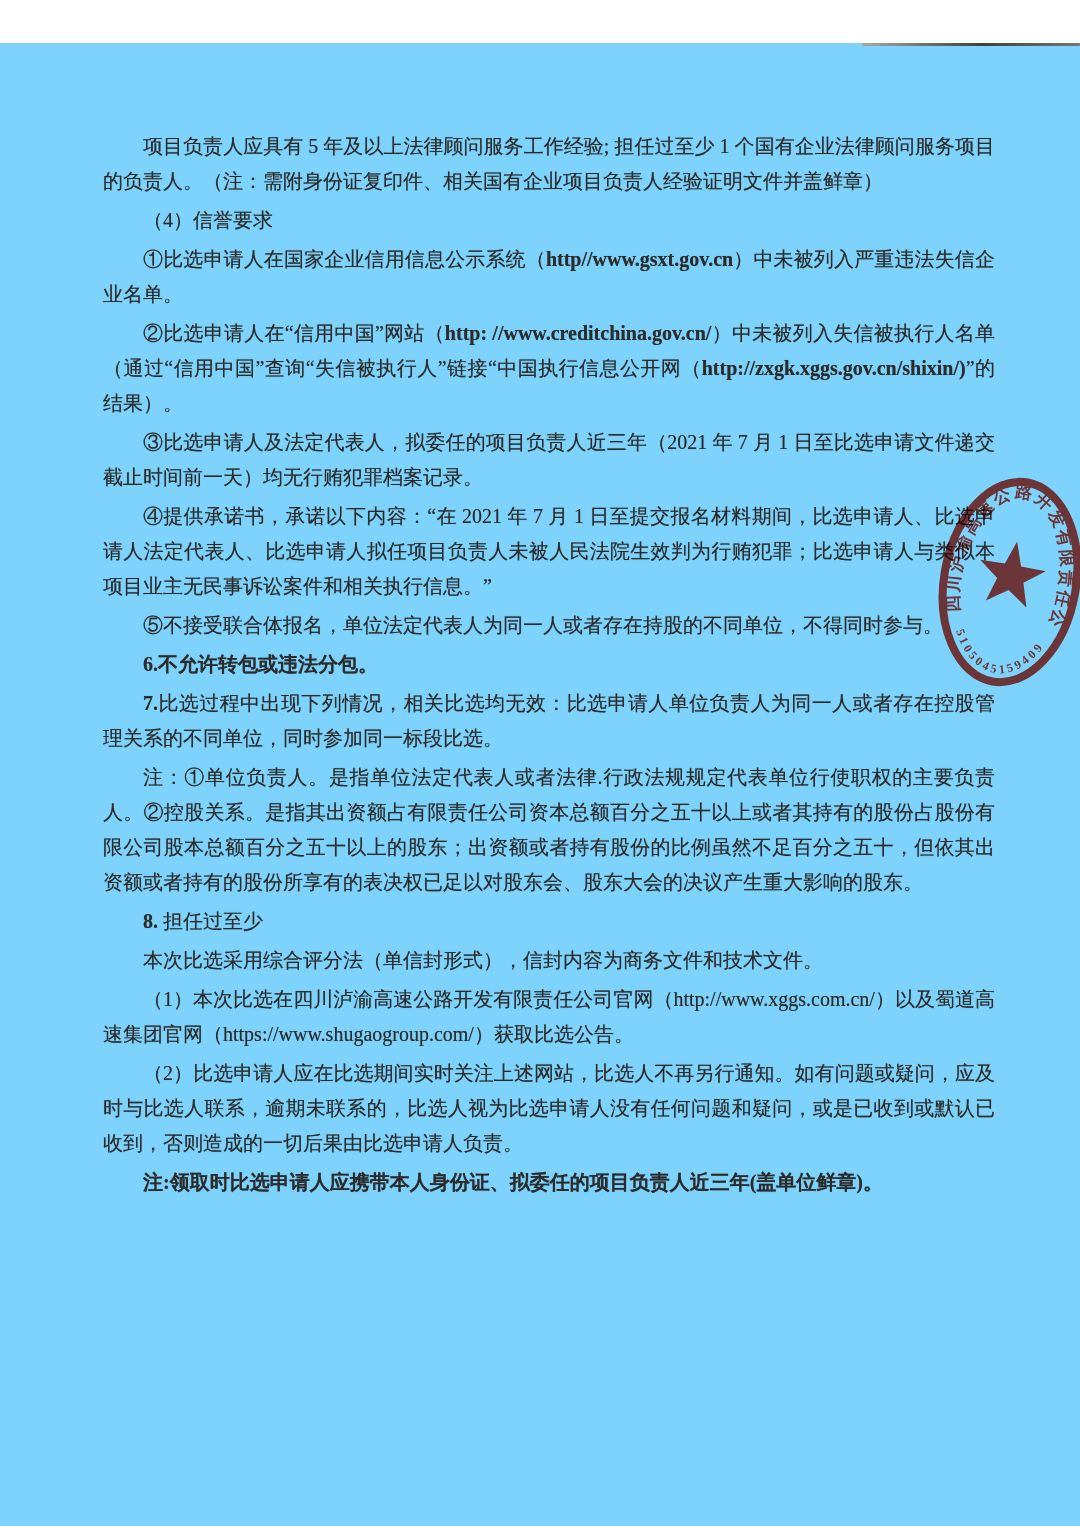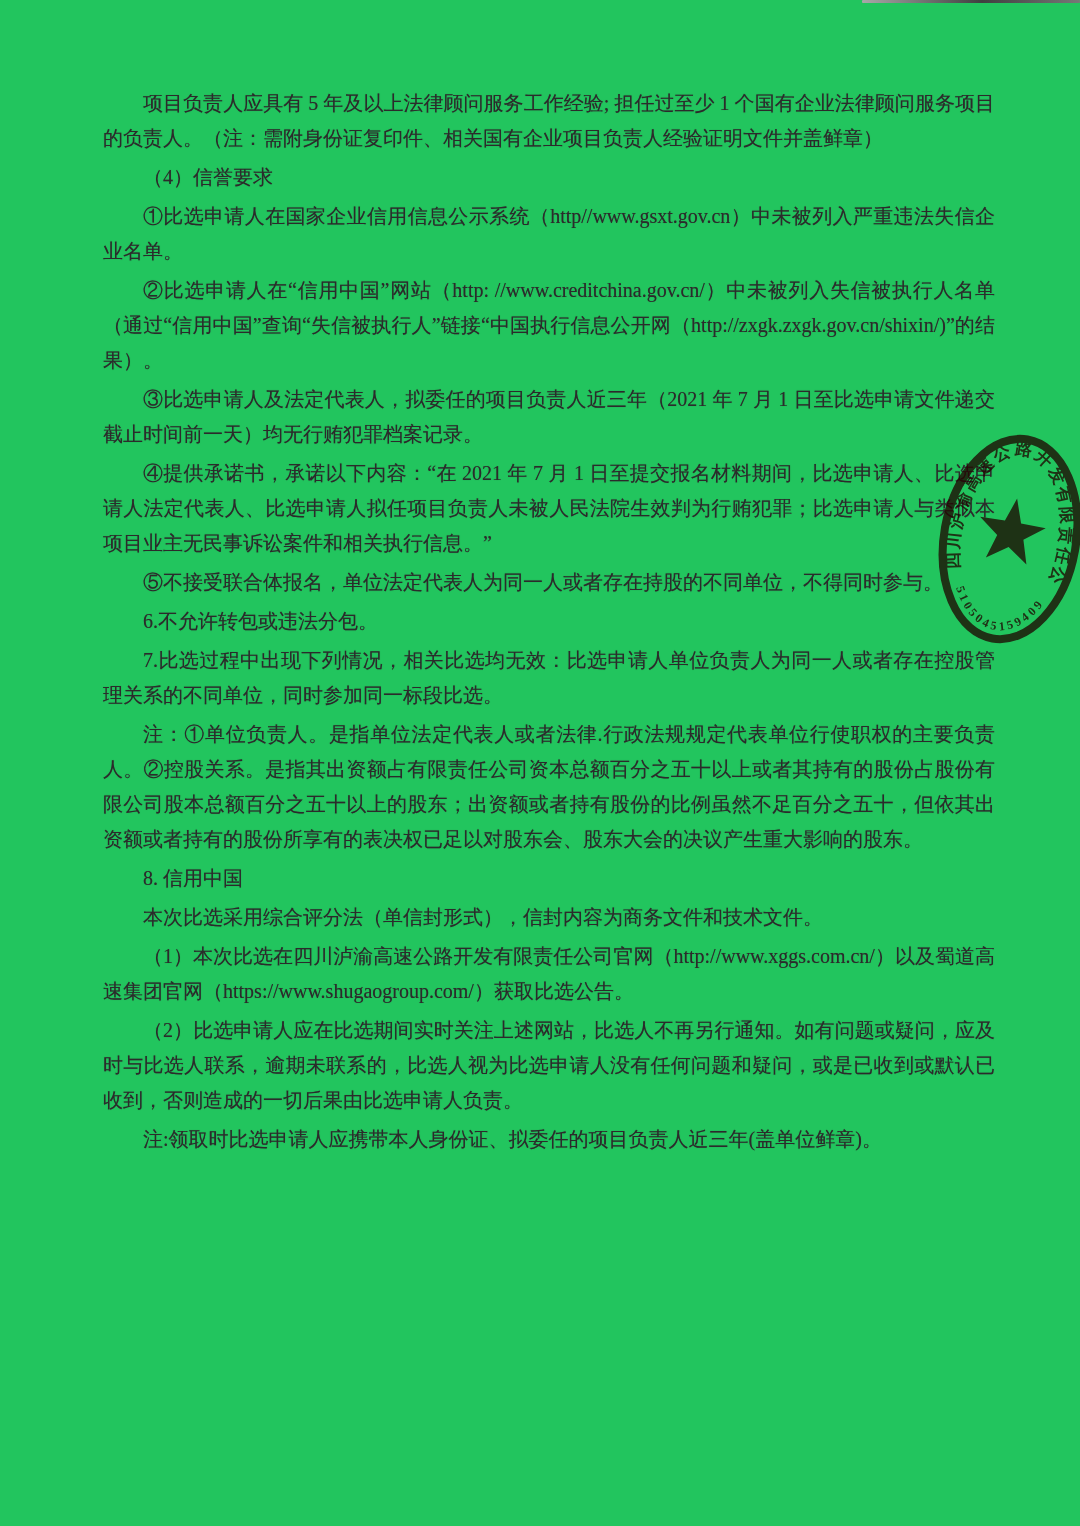--- a/index.html
+++ b/index.html
@@ -8,39 +8,39 @@
   }
   html,body{margin:0;padding:0;}
   body{
     width:1080px;height:1526px;
     background:#ffffff;
     position:relative;
     overflow:hidden;
     font-family:"Liberation Serif","DejaVu Serif",serif;
     color:var(--ink-color);
   }
-  .page{position:absolute;inset:0;background:#22c55e;}
+  .page{position:absolute;inset:0;background:#7dd3fc;margin-top:43px;}
   .scan-line{
     position:absolute;top:0;left:862px;width:218px;height:3px;
     background:linear-gradient(to right,#a8a8a8,#3f3f3f 55%,#777);
     border-radius:1px;
   }
   .doc-body{
     position:absolute;left:103px;top:86px;width:892px;
     font-size:20px;line-height:35px;
     text-shadow:0 0 0.7px rgba(50,50,50,.55);
   }
   .para{
     margin:0 0 4px 0;
     text-indent:2em;
     text-align:justify;
     text-justify:inter-ideograph;
   }
   .para span{white-space:pre-wrap;}
-  .b{font-weight:normal;}
+  .b{font-weight:bold;}
   .seal{
     position:absolute;left:934px;top:426px;width:152px;height:226px;
     mix-blend-mode:multiply;
     opacity:.88;
   }
   .seal .ring{fill:none;stroke:var(--seal-color);stroke-width:8;}
   .seal .star{fill:var(--seal-color);}
   .seal text{fill:var(--seal-color);}
   .seal .company-text{
     font-size:17px;letter-spacing:2.4px;font-weight:bold;
@@ -55,28 +55,28 @@
 <body>
 
 <div class="page">
 
   <div class="scan-line"></div>
 
   <div class="doc-body" id="doc-body">
       <p class="para body"><span>项目负责人应具有 5 年及以上法律顾问服务工作经验; 担任过至少 1 个国有企业法律顾问服务项目的负责人。（注：需附身份证复印件、相关国有企业项目负责人经验证明文件并盖鲜章）</span></p>
       <p class="para body"><span>（4）信誉要求</span></p>
       <p class="para body"><span>①比选申请人在国家企业信用信息公示系统（</span><span class="b">http//www.gsxt.gov.cn</span><span>）中未被列入严重违法失信企业名单。</span></p>
-      <p class="para body"><span>②比选申请人在“信用中国”网站（</span><span class="b">http: //www.creditchina.gov.cn/</span><span>）中未被列入失信被执行人名单（通过“信用中国”查询“失信被执行人”链接“中国执行信息公开网（</span><span class="b">http://zxgk.zxgk.gov.cn/shixin/)</span><span>”的结果）。</span></p>
+      <p class="para body"><span>②比选申请人在“信用中国”网站（</span><span class="b">http: //www.creditchina.gov.cn/</span><span>）中未被列入失信被执行人名单（通过“信用中国”查询“失信被执行人”链接“中国执行信息公开网（</span><span class="b">http://zxgk.xggs.gov.cn/shixin/)</span><span>”的结果）。</span></p>
       <p class="para body"><span>③比选申请人及法定代表人，拟委任的项目负责人近三年（2021 年 7 月 1 日至比选申请文件递交截止时间前一天）均无行贿犯罪档案记录。</span></p>
       <p class="para body"><span>④提供承诺书，承诺以下内容：“在 2021 年 7 月 1 日至提交报名材料期间，比选申请人、比选申请人法定代表人、比选申请人拟任项目负责人未被人民法院生效判为行贿犯罪；比选申请人与类似本项目业主无民事诉讼案件和相关执行信息。”</span></p>
       <p class="para body"><span>⑤不接受联合体报名，单位法定代表人为同一人或者存在持股的不同单位，不得同时参与。</span></p>
       <p class="para body"><span class="b">6.</span><span class="b">不允许转包或违法分包。</span></p>
       <p class="para body"><span class="b">7.</span><span>比选过程中出现下列情况，相关比选均无效：比选申请人单位负责人为同一人或者存在控股管理关系的不同单位，同时参加同一标段比选。</span></p>
       <p class="para body"><span>注：①单位负责人。是指单位法定代表人或者法律.行政法规规定代表单位行使职权的主要负责人。②控股关系。是指其出资额占有限责任公司资本总额百分之五十以上或者其持有的股份占股份有限公司股本总额百分之五十以上的股东；出资额或者持有股份的比例虽然不足百分之五十，但依其出资额或者持有的股份所享有的表决权已足以对股东会、股东大会的决议产生重大影响的股东。</span></p>
-      <p class="para body"><span class="b">8.</span><span> 信用中国</span></p>
+      <p class="para body"><span class="b">8.</span><span> 担任过至少</span></p>
       <p class="para body"><span>本次比选采用综合评分法（单信封形式），信封内容为商务文件和技术文件。</span></p>
       <p class="para body"><span>（1）本次比选在四川泸渝高速公路开发有限责任公司官网（http://www.xggs.com.cn/）以及蜀道高速集团官网（https://www.shugaogroup.com/）获取比选公告。</span></p>
       <p class="para body"><span>（2）比选申请人应在比选期间实时关注上述网站，比选人不再另行通知。如有问题或疑问，应及时与比选人联系，逾期未联系的，比选人视为比选申请人没有任何问题和疑问，或是已收到或默认已收到，否则造成的一切后果由比选申请人负责。</span></p>
       <p class="para body"><span class="b">注:领取时比选申请人应携带本人身份证、拟委任的项目负责人近三年(盖单位鲜章)。</span></p>
     </div>
 
   <svg class="seal" viewBox="0 0 152 226" xmlns="http://www.w3.org/2000/svg" aria-hidden="true">
     <defs>
       <path id="sealTopPath" d="M 31.9 152.9 A 50 85 0 1 1 120.1 152.9" fill="none"></path>
       <path id="sealBottomPath" d="M 28.2 163.1 A 57 92 0 0 0 123.8 163.1" fill="none"></path>

